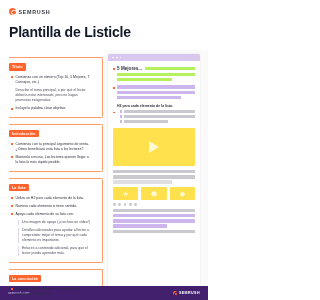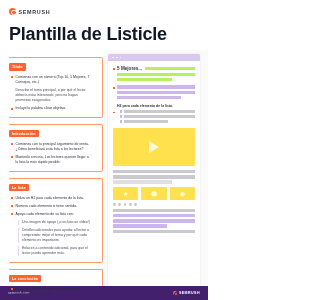--- a/index.html
+++ b/index.html
@@ -22,21 +22,21 @@
     content:""; position:absolute; left:2px; top:1.6px;
     width:3.6px; height:3.6px; border-radius:50%;
     background:#ff642d; border:1.1px solid #fff;
   }
   .logo-text {
     font-size:5.4px; font-weight:bold; letter-spacing:0.7px;
     color:#3a3a4a;
   }
   .page-title {
     margin-top:9px;
-    font-size:18px; font-weight:bold; color:#111827;
+    font-size:14px; font-weight:bold; color:#111827;
     letter-spacing:-0.2px;
   }
 
   
   .main {
     position:absolute; left:0; top:50px; right:0; bottom:14px;
     display:flex;
   }
   .col-left {
     width:104px; flex:none;

